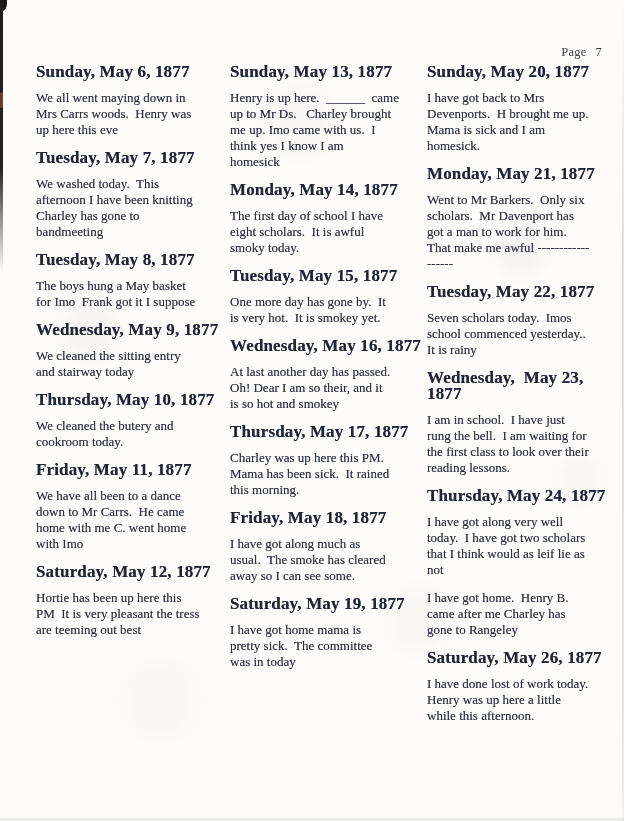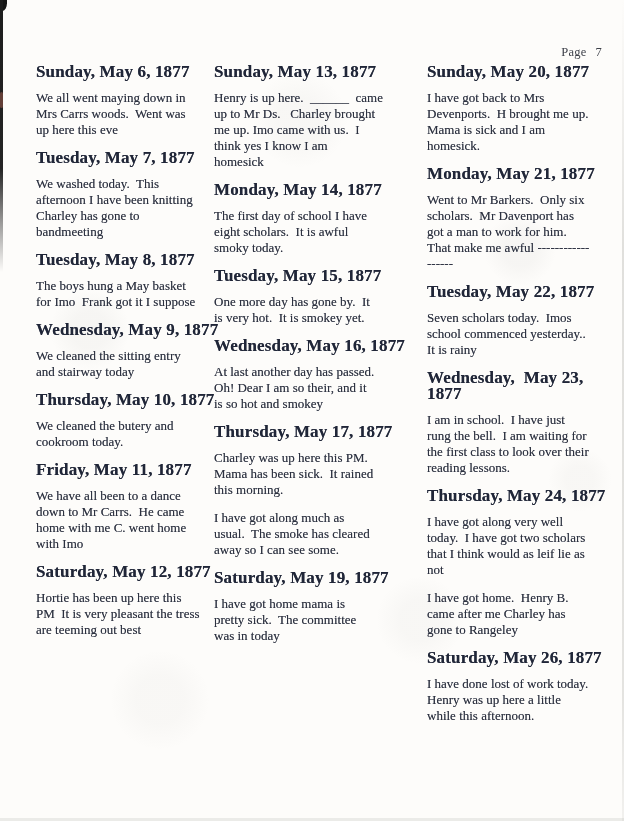--- a/index.html
+++ b/index.html
@@ -35,21 +35,21 @@
     letter-spacing: 0.2px;
     white-space: pre;
   }
   .page-header .page-number { margin-left: 9px; }
   .column {
     position: absolute;
     top: 64px;
     width: 192px;
   }
   .col-1 { left: 36px; }
-  .col-2 { left: 214px; }
+  .col-2 { left: 230px; }
   .col-3 { left: 427px; }
   .entry-heading {
     margin: 0 0 10px 0;
     font-size: 17px;
     line-height: 16px;
     font-weight: 700;
     color: #202638;
     white-space: pre-wrap;
     letter-spacing: 0.15px;
     text-shadow: 0 0 0.4px rgba(32,38,56,0.65);
@@ -97,21 +97,21 @@
 
 <div class="page">
 
   <div class="page-header">
     <span>Page</span><span class="page-number">7</span>
   </div>
 
   <div class="column col-1">
       <h3 class="entry-heading">Sunday, May 6, 1877</h3>
       <p class="entry-body">We all went maying down in
-Mrs Carrs woods.  Went was
+Mrs Carrs woods.  Henry was
 up here this eve</p>
       <h3 class="entry-heading">Tuesday, May 7, 1877</h3>
       <p class="entry-body">We washed today.  This
 afternoon I have been knitting
 Charley has gone to
 bandmeeting</p>
       <h3 class="entry-heading">Tuesday, May 8, 1877</h3>
       <p class="entry-body">The boys hung a May basket
 for Imo  Frank got it I suppose</p>
       <h3 class="entry-heading">Wednesday, May 9, 1877</h3>
@@ -145,20 +145,21 @@
       <p class="entry-body">One more day has gone by.  It
 is very hot.  It is smokey yet.</p>
       <h3 class="entry-heading">Wednesday, May 16, 1877</h3>
       <p class="entry-body">At last another day has passed.
 Oh! Dear I am so their, and it
 is so hot and smokey</p>
       <h3 class="entry-heading">Thursday, May 17, 1877</h3>
       <p class="entry-body">Charley was up here this PM.
 Mama has been sick.  It rained
 this morning.</p>
+      <h3 class="entry-heading">Friday, May 18, 1877</h3>
       <p class="entry-body">I have got along much as
 usual.  The smoke has cleared
 away so I can see some.</p>
       <h3 class="entry-heading">Saturday, May 19, 1877</h3>
       <p class="entry-body">I have got home mama is
 pretty sick.  The committee
 was in today</p>
     </div>
   <div class="column col-3">
       <h3 class="entry-heading">Sunday, May 20, 1877</h3>

